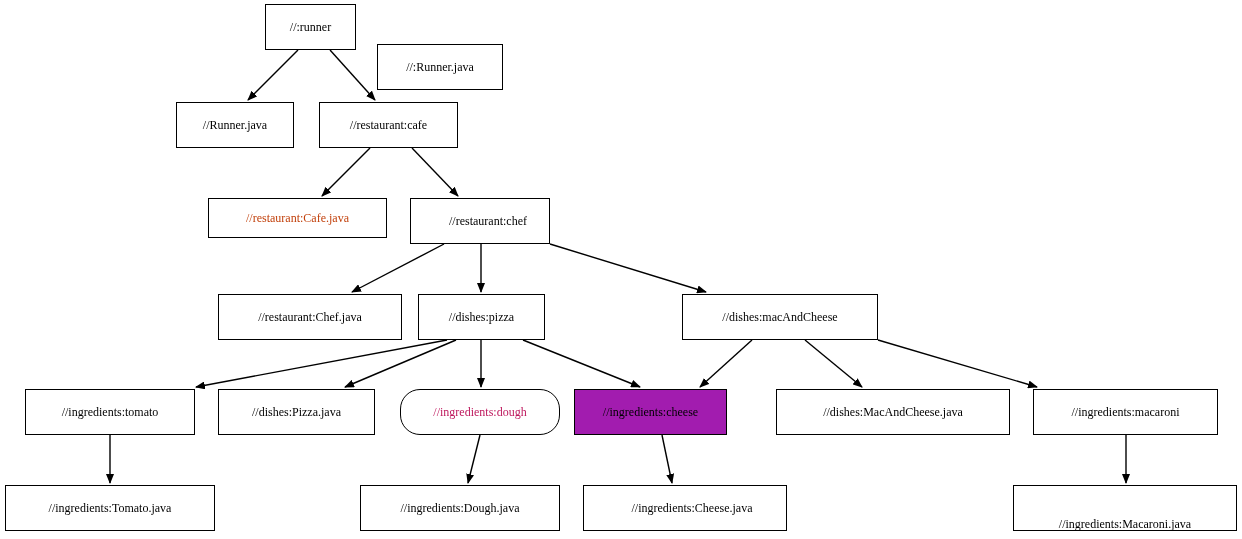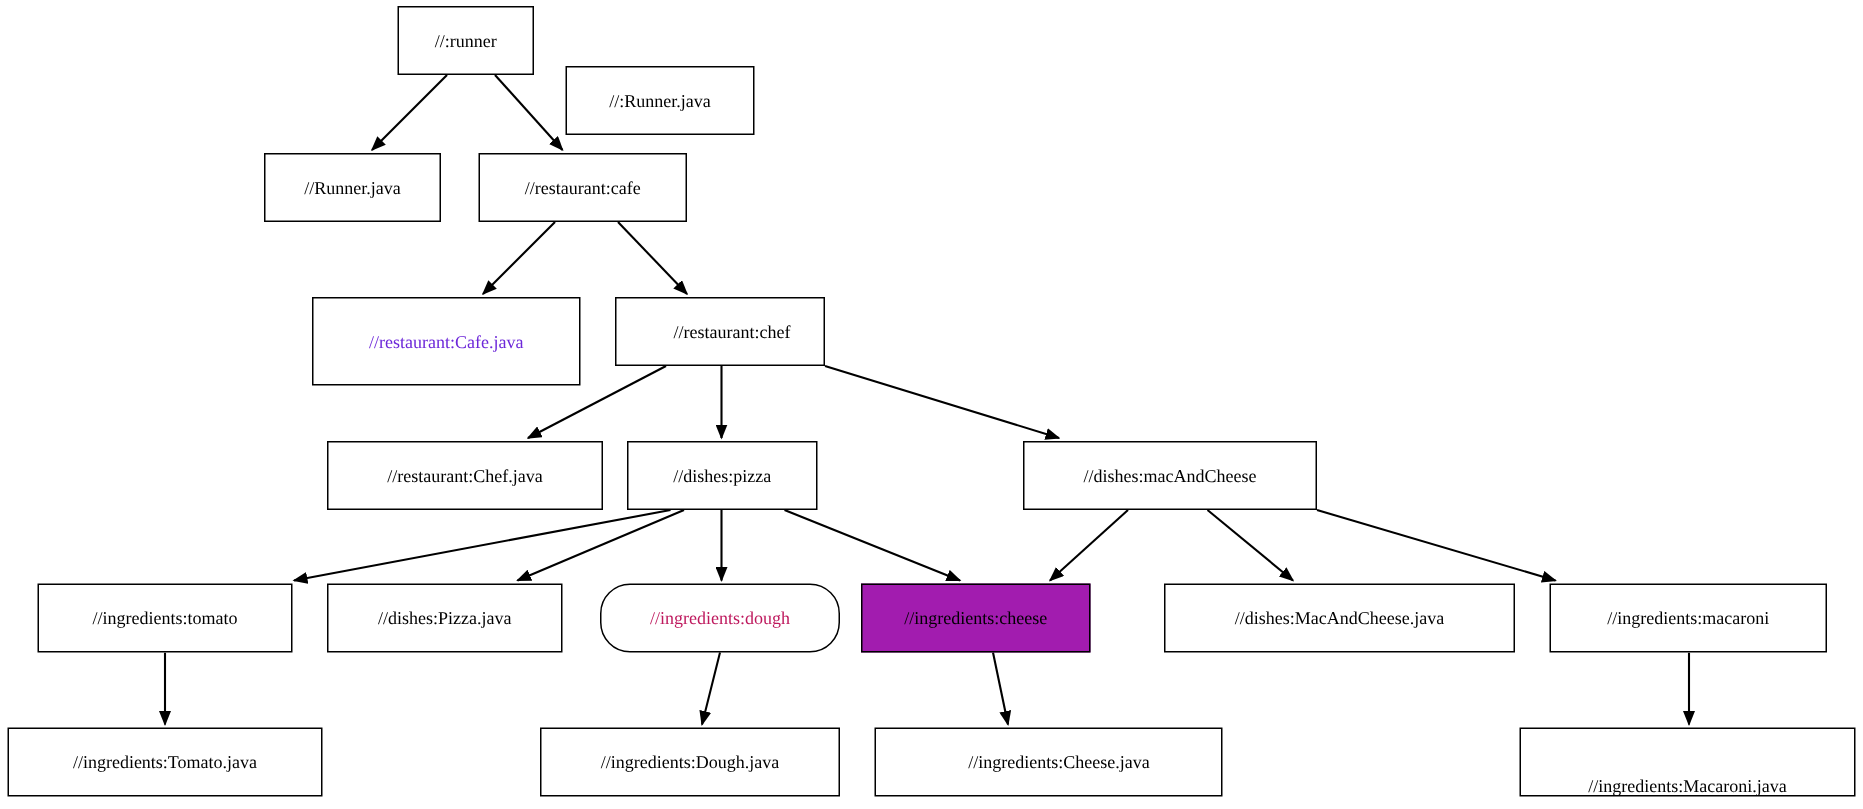--- a/index.html
+++ b/index.html
@@ -81,21 +81,21 @@
       </div>
       <div class="graph-node" style="left: 377px; top: 4px; width: 126px; height: 46px; background: rgb(255, 255, 255); border-color: rgb(0, 0, 0); color: rgb(0, 0, 0); margin-top: 40px;">
         <span class="node-label">//:Runner.java</span>
       </div>
       <div class="graph-node" style="left: 176px; top: 102px; width: 118px; height: 46px; background: rgb(255, 255, 255); border-color: rgb(0, 0, 0); color: rgb(0, 0, 0);">
         <span class="node-label">//Runner.java</span>
       </div>
       <div class="graph-node" style="left: 319px; top: 102px; width: 139px; height: 46px; background: rgb(255, 255, 255); border-color: rgb(0, 0, 0); color: rgb(0, 0, 0);">
         <span class="node-label">//restaurant:cafe</span>
       </div>
-      <div class="graph-node" style="left: 208px; top: 198px; width: 179px; height: 59px; background: rgb(255, 255, 255); border-color: rgb(0, 0, 0); color: #6d28d9;">
+      <div class="graph-node" style="left: 208px; top: 198px; width: 179px; height: 40px; background: rgb(255, 255, 255); border-color: rgb(0, 0, 0); color: #c2410c;">
         <span class="node-label">//restaurant:Cafe.java</span>
       </div>
       <div class="graph-node" style="left: 410px; top: 198px; width: 140px; height: 46px; background: rgb(255, 255, 255); border-color: rgb(0, 0, 0); color: rgb(0, 0, 0); padding-left: 16px;">
         <span class="node-label">//restaurant:chef</span>
       </div>
       <div class="graph-node" style="left: 218px; top: 294px; width: 184px; height: 46px; background: rgb(255, 255, 255); border-color: rgb(0, 0, 0); color: rgb(0, 0, 0);">
         <span class="node-label">//restaurant:Chef.java</span>
       </div>
       <div class="graph-node" style="left: 418px; top: 294px; width: 127px; height: 46px; background: rgb(255, 255, 255); border-color: rgb(0, 0, 0); color: rgb(0, 0, 0);">
         <span class="node-label">//dishes:pizza</span>
@@ -120,21 +120,21 @@
       </div>
       <div class="graph-node" style="left: 1033px; top: 389px; width: 185px; height: 46px; background: rgb(255, 255, 255); border-color: rgb(0, 0, 0); color: rgb(0, 0, 0);">
         <span class="node-label">//ingredients:macaroni</span>
       </div>
       <div class="graph-node" style="left: 5px; top: 485px; width: 210px; height: 46px; background: rgb(255, 255, 255); border-color: rgb(0, 0, 0); color: rgb(0, 0, 0);">
         <span class="node-label">//ingredients:Tomato.java</span>
       </div>
       <div class="graph-node" style="left: 360px; top: 485px; width: 200px; height: 46px; background: rgb(255, 255, 255); border-color: rgb(0, 0, 0); color: rgb(0, 0, 0);">
         <span class="node-label">//ingredients:Dough.java</span>
       </div>
-      <div class="graph-node" style="left: 583px; top: 485px; width: 232px; height: 46px; background: rgb(255, 255, 255); border-color: rgb(0, 0, 0); color: rgb(0, 0, 0); padding-left: 14px;">
+      <div class="graph-node" style="left: 583px; top: 485px; width: 204px; height: 46px; background: rgb(255, 255, 255); border-color: rgb(0, 0, 0); color: rgb(0, 0, 0); padding-left: 14px;">
         <span class="node-label">//ingredients:Cheese.java</span>
       </div>
       <div class="graph-node" style="left: 1013px; top: 485px; width: 224px; height: 46px; background: rgb(255, 255, 255); border-color: rgb(0, 0, 0); color: rgb(0, 0, 0); align-items: flex-end;">
         <span class="node-label">//ingredients:Macaroni.java</span>
       </div>
     </div>
 
 </div>
 
 </body></html>

